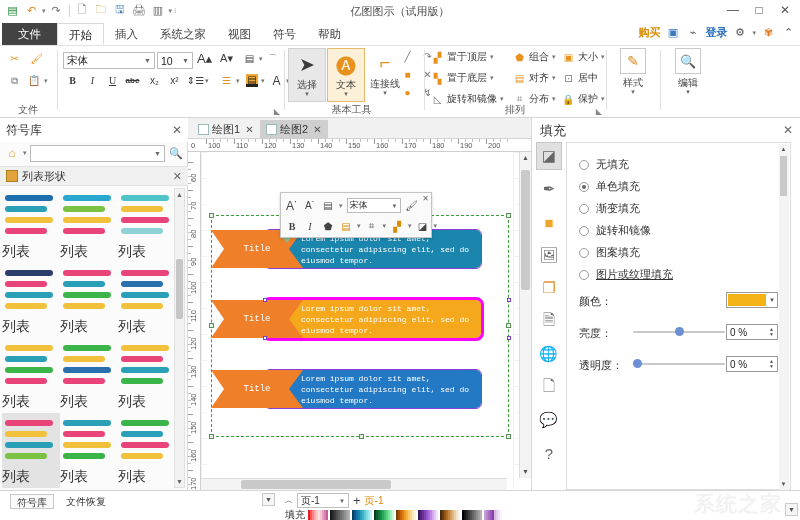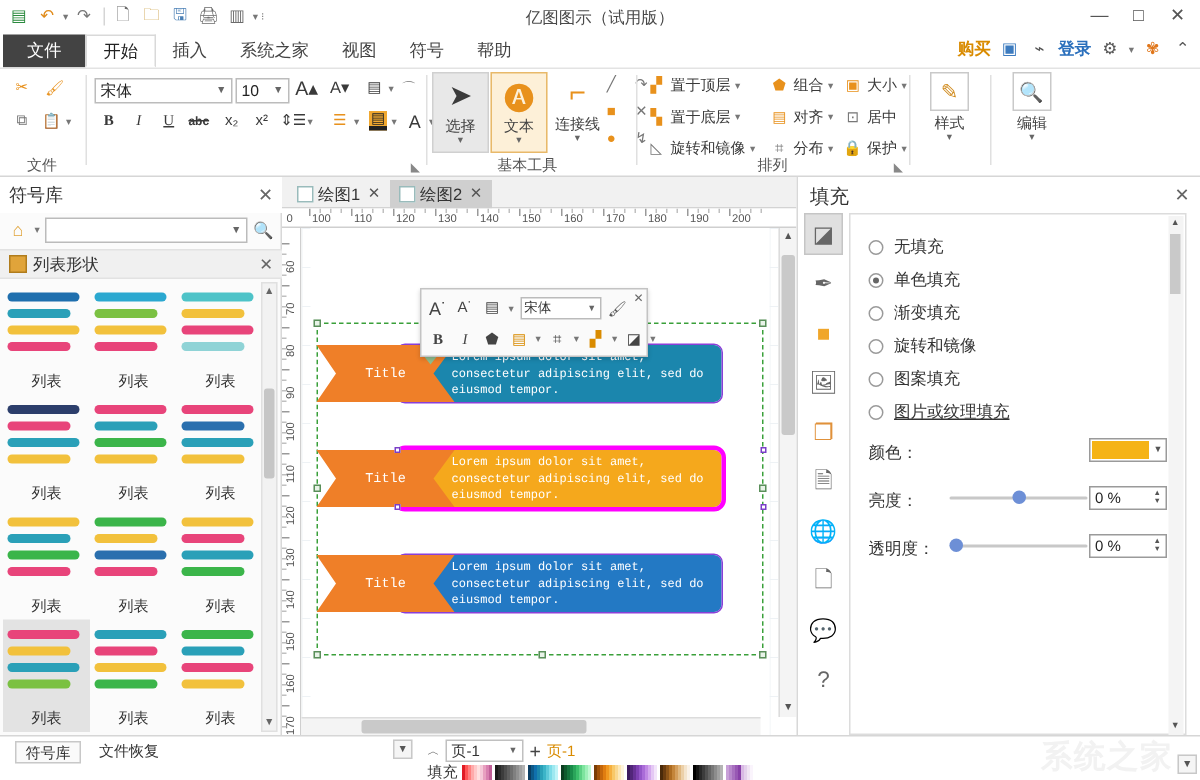--- a/index.html
+++ b/index.html
@@ -75,21 +75,21 @@
   .lp-sec { position:absolute; left:0; top:48px; width:188px; height:20px; background:#f0f0f0;
             display:flex; align-items:center; padding:0 6px; gap:4px; border-top:1px solid #e2e2e2; border-bottom:1px solid #e2e2e2;}
   .lp-sec .ic{width:12px;height:12px;background:#e0a43a;border:1px solid #b07c1c;}
   .lp-sec .tx{font-size:11px;color:#333;}
   .lp-sec .x{margin-left:auto;font-size:11px;color:#666;}
 
   .shapegrid { position:absolute; left:2px; top:70px; width:174px; height:300px; overflow:hidden; }
   .sgcell { float:left; width:58px; height:75px; position:relative; }
   .sgcell.selcell { background:#e3e3e3; }
   .sgart { position:absolute; left:3px; top:3px; width:52px; height:55px; }
-  .sglab { position:absolute; bottom:2px; left:0; width:100%; text-align:center; font-size:10px; color:#333; }
+  .sglab { position:absolute; bottom:2px; left:0; width:100%; text-align:left; font-size:14px; color:#333; }
   .bar { position:absolute; left:0; height:6px; border-radius:3px; }
 
   .lscroll { position:absolute; right:2px; top:70px; width:11px; height:300px; background:#f2f2f2; border:1px solid #e0e0e0; }
   .lscroll .up,.lscroll .dn{position:absolute;left:0;width:9px;height:11px;text-align:center;font-size:7px;color:#666;line-height:11px;}
   .lscroll .up{top:0;} .lscroll .dn{bottom:0;}
   .lscroll .thumb{position:absolute;left:1px;top:70px;width:7px;height:60px;background:#c6c6c6;border-radius:2px;}
 
   
   .center { position:absolute; left:188px; top:118px; width:343px; height:372px; background:#fff; }
   .tabbar { position:absolute; left:0; top:0; width:343px; height:21px; background:#f1f1f1; border-bottom:1px solid #d3d3d3;}

